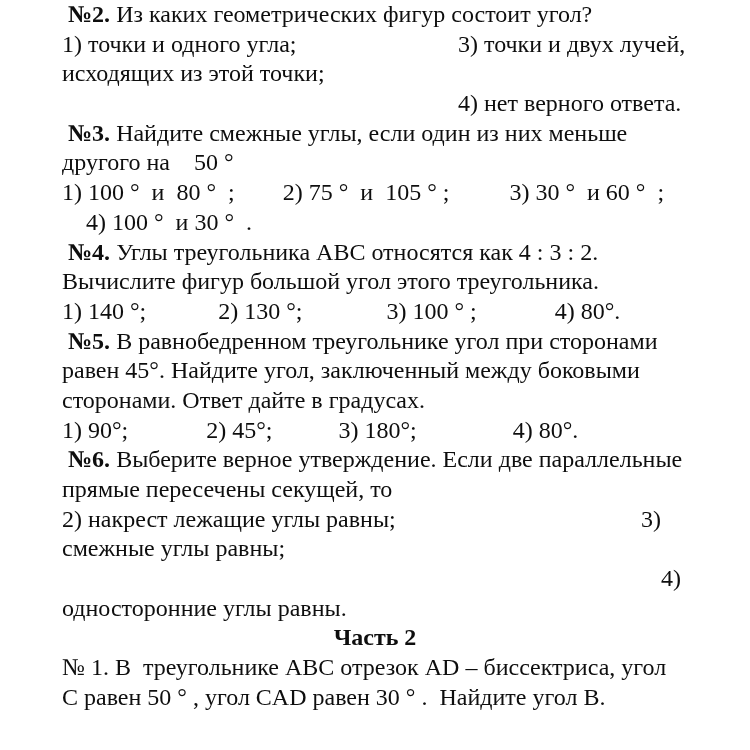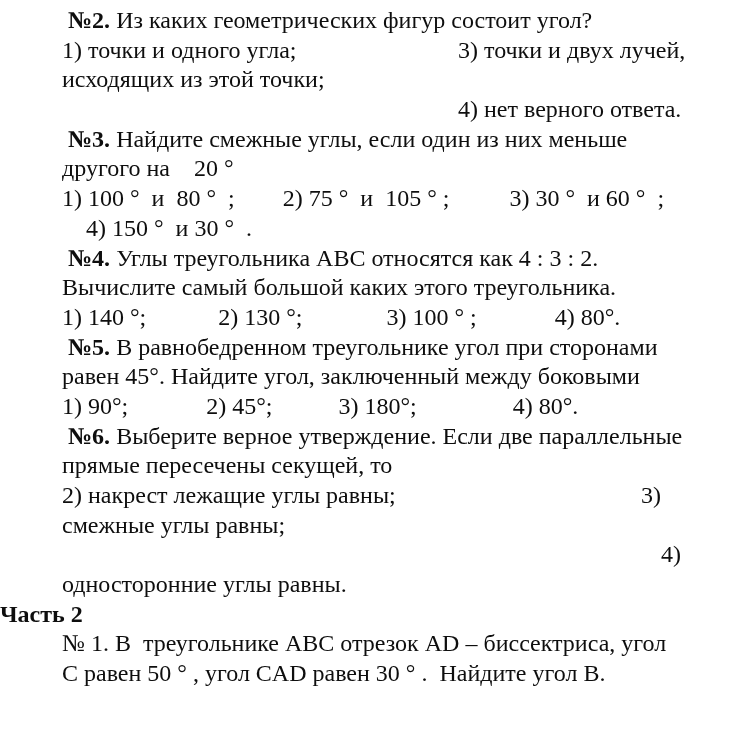--- a/index.html
+++ b/index.html
@@ -4,73 +4,74 @@
 <style>
   * { margin: 0; padding: 0; box-sizing: border-box; }
   html, body {
     width: 750px; height: 750px;
     background: #ffffff;
     font-family: "Liberation Serif", serif;
     color: #0e0e0e;
     overflow: hidden;
   }
   .doc {
-    padding: 6px 18px 0 62px;
+    padding: 0 18px 0 62px;
     width: 648px;
   }
   .line {
     position: relative;
     height: 29.7px;
     line-height: 29.7px;
     font-size: 24px;
     white-space: pre;
   }
   .b { font-weight: bold; }
   .abs { position: absolute; top: 0; }
   .rA { left: 396px; }
   .rB { left: 579px; }
   .rC { left: 599px; }
   .center-line {
     margin-left: -62px;
     width: 750px;
-    text-align: left;
+    text-align: center;
     font-weight: bold;
   }
 </style>
 </head>
 <body>
 
 <div class="doc">
 
   <div class="line"><span class="b"> №2.</span><span> Из каких геометрических фигур состоит угол?</span></div>
 
   <div class="line"><span>1) точки и одного угла;</span><span class="abs rA">3) точки и двух лучей,</span></div>
 
   <div class="line"><span>исходящих из этой точки;</span></div>
 
   <div class="line"><span class="abs rA">4) нет верного ответа.</span></div>
 
   <div class="line"><span class="b"> №3.</span><span> Найдите смежные углы, если один из них меньше</span></div>
 
-  <div class="line"><span>другого на    20 °</span></div>
+  <div class="line"><span>другого на    50 °</span></div>
 
   <div class="line"><span>1) 100 °  и  80 °  ;        2) 75 °  и  105 ° ;          3) 30 °  и 60 °  ;</span></div>
 
-  <div class="line"><span>    4) 150 °  и 30 °  .</span></div>
+  <div class="line"><span>    4) 100 °  и 30 °  .</span></div>
 
   <div class="line"><span class="b"> №4.</span><span> Углы треугольника АВС относятся как 4 : 3 : 2.</span></div>
 
-  <div class="line"><span>Вычислите самый большой каких этого треугольника.</span></div>
+  <div class="line"><span>Вычислите фигур большой угол этого треугольника.</span></div>
 
   <div class="line"><span>1) 140 °;            2) 130 °;              3) 100 ° ;             4) 80°.</span></div>
 
   <div class="line"><span class="b"> №5.</span><span> В равнобедренном треугольнике угол при сторонами</span></div>
 
   <div class="line"><span>равен 45°. Найдите угол, заключенный между боковыми</span></div>
 
+  <div class="line"><span>сторонами. Ответ дайте в градусах.</span></div>
 
   <div class="line"><span>1) 90°;             2) 45°;           3) 180°;                4) 80°.</span></div>
 
   <div class="line"><span class="b"> №6.</span><span> Выберите верное утверждение. Если две параллельные</span></div>
 
   <div class="line"><span>прямые пересечены секущей, то</span></div>
 
   <div class="line"><span>2) накрест лежащие углы равны;</span><span class="abs rB">3)</span></div>
 
   <div class="line"><span>смежные углы равны;</span></div>

